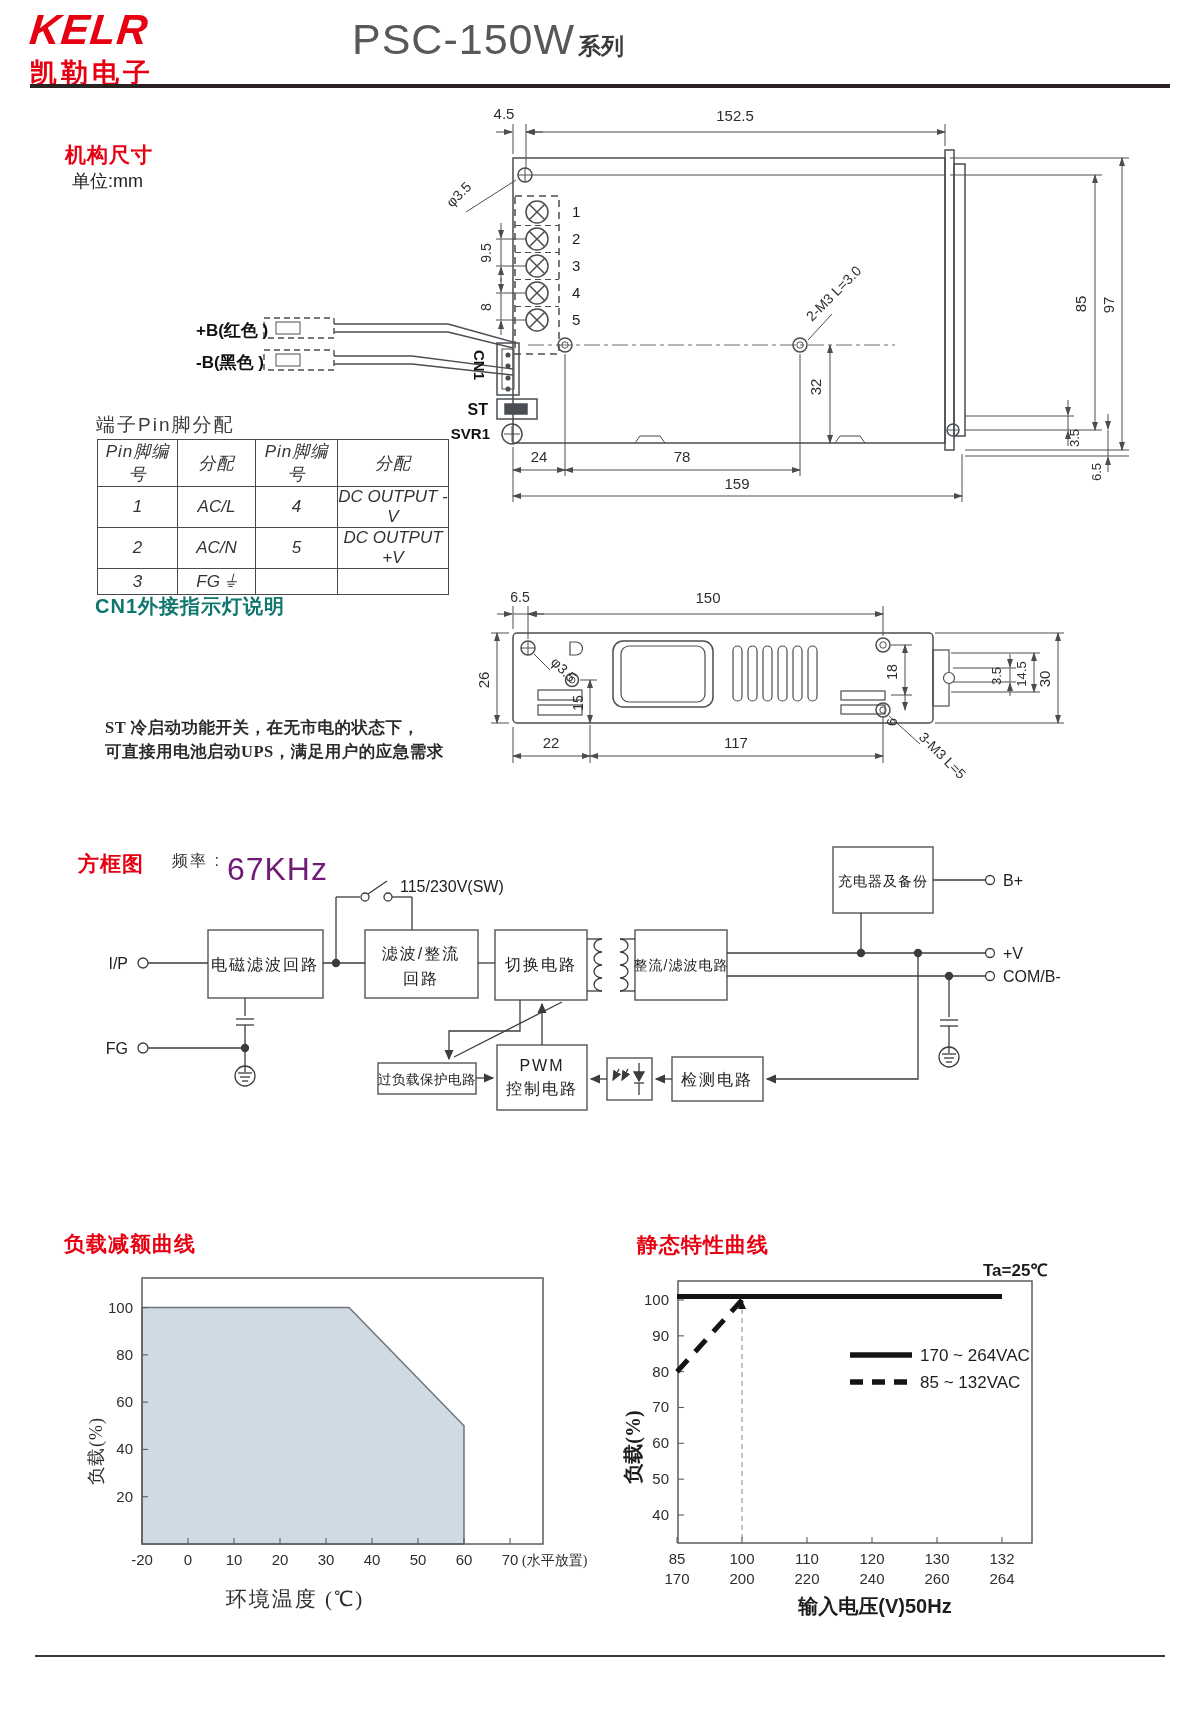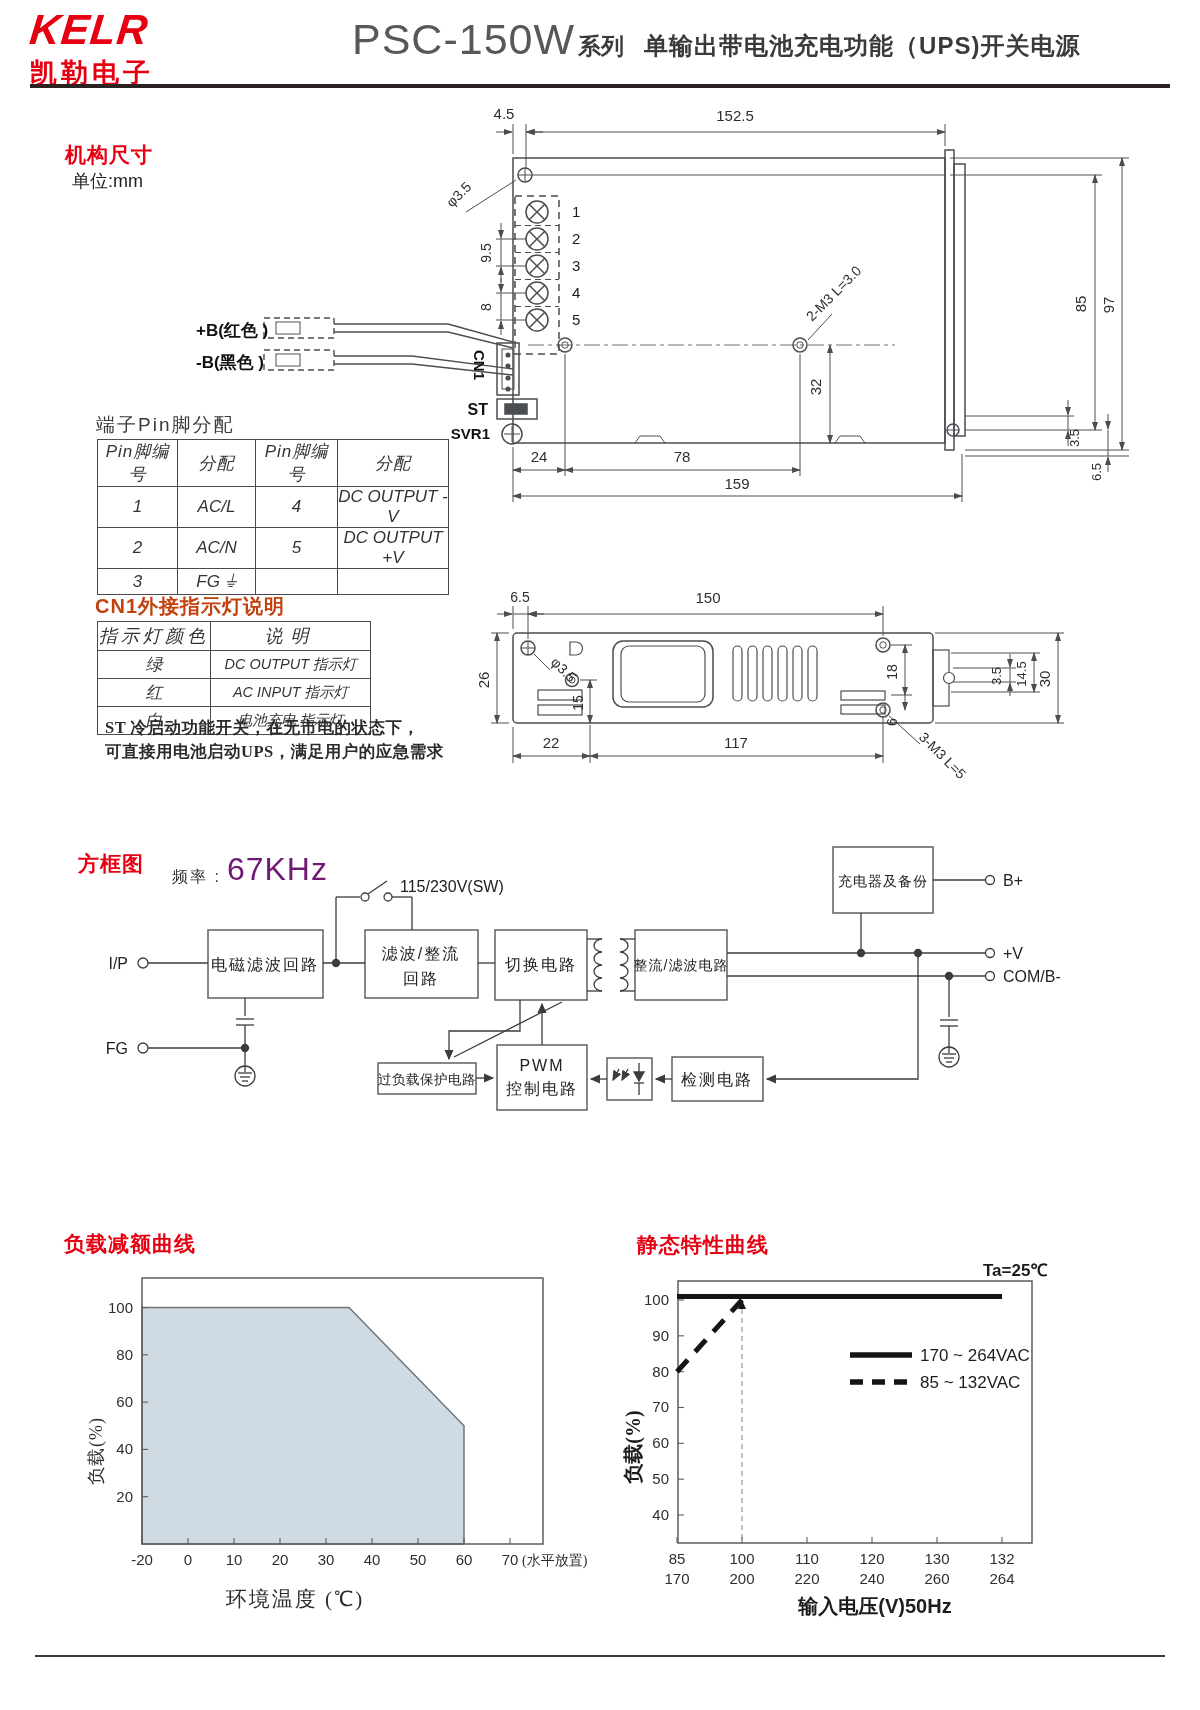--- a/index.html
+++ b/index.html
@@ -23,21 +23,21 @@
      color:#333;font-weight:normal;padding:0;}
   .ptable th{font-size:17px;height:28px;letter-spacing:1px;}
   .ptable td{font-size:17px;height:25px;}
   .ctable th{font-size:18px;height:28px;}
   .ctable td{height:27px;}
   .ls8{letter-spacing:8px;}
   .ls4{letter-spacing:4px;}
   .cc{font-size:17px;}
   .cd{font-size:14.5px;font-weight:bold;}
   .tbl-title{font-size:19px;color:#3a3a3a;letter-spacing:2px;text-align:right;}
-  .tbl-title2{font-size:20px;font-weight:bold;color:#c2410c;letter-spacing:1px;}
+  .tbl-title2{font-size:20px;font-weight:bold;color:#0f766e;letter-spacing:1px;}
   .stnote{font-size:16.5px;font-weight:bold;color:#2b2b2b;line-height:24px;letter-spacing:0.5px;}
   
   .freq-l{font-size:16px;color:#333;letter-spacing:2px;}
   .freq-v{font-size:32px;color:#701a75;letter-spacing:1px;}
   
   text{font-family:"Liberation Sans",sans-serif;fill:#2e2e2e;}
   .dim{font-size:14px;}
   .dim2{font-size:15px;}
   .dim3{font-size:13px;}
   .pn{font-size:15px;fill:#1d1d1d;}
@@ -62,21 +62,20 @@
 
 <div id="page">
 
   <div class="abs" style="left:30px;top:6px;">
     <div class="logo-en">KELR</div>
     <div class="logo-cn" style="margin-top:1px;">凯勒电子</div>
   </div>
   <div class="abs title-row" style="left:352px;top:18px;width:830px;text-align:right;">
     <span class="model">PSC-150W</span>
     <span class="series">系列</span>
-    <span class="subtitle">单输出带电池充电功能（UPS)开关电源</span>
   </div>
   <div class="abs hr1" style="left:30px;top:84px;width:1140px;"></div>
 
   <div class="abs red-title" style="left:65px;top:141px;">机构尺寸</div>
   <div class="abs unit" style="left:72px;top:169px;">单位:mm</div>
 
   <svg class="abs" style="left:60px;top:88px;" width="1090" height="690" viewBox="0 0 1090 690">
     <defs>
       <marker id="ah" orient="auto" markerWidth="12" markerHeight="9" refX="8" refY="3">
           <path d="M0,0L9,3L0,6Z" fill="#4a4e52"></path>
@@ -329,52 +328,28 @@
     <tr>
       <td>3</td>
       <td>FG ⏚</td>
       <td></td>
       <td></td>
     </tr>
   </tbody>
     </table>
 
   <div class="abs tbl-title2" style="left:95px;top:593px;">CN1外接指示灯说明</div>
-  <table class="ctable abs" style="left:97px;top:621px;">
-    <colgroup>
-        <col style="width:113px">
-        <col style="width:160px">
-      </colgroup>
-    <tbody>
-        <tr>
-      <th class="ls4">指示灯颜色</th>
-      <th class="ls8">说明</th>
-    </tr>
-    <tr>
-      <td class="cc">绿</td>
-      <td class="cd">DC OUTPUT 指示灯</td>
-    </tr>
-    <tr>
-      <td class="cc">红</td>
-      <td class="cd">AC INPUT  指示灯</td>
-    </tr>
-    <tr>
-      <td class="cc">白</td>
-      <td class="cd">电池充电  指示灯</td>
-    </tr>
-  </tbody>
-    </table>
 
   <div class="abs stnote" style="left:105px;top:716px;font-family:Liberation Serif, serif;">
     <div>ST 冷启动功能开关，在无市电的状态下，</div>
     <div>可直接用电池启动UPS，满足用户的应急需求</div>
   </div>
 
   <div class="abs red-title" style="left:78px;top:850px;">方框图</div>
-  <div class="abs" style="left:172px;top:851px;display:flex;align-items:flex-end;">
+  <div class="abs" style="left:172px;top:851px;display:flex;align-items:flex-start;">
     <span class="freq-l">频率 :</span>
     <span class="freq-v" style="margin-left:6px;">67KHz</span>
   </div>
 
   <svg class="abs" style="left:60px;top:845px;" width="1080" height="300" viewBox="0 0 1080 300">
     <defs>
       <marker id="ba" orient="auto" markerWidth="12" markerHeight="10" refX="7" refY="3.5">
           <path d="M0,0L8,3.5L0,7Z" fill="#3c3c3c"></path>
         </marker>
     </defs>

